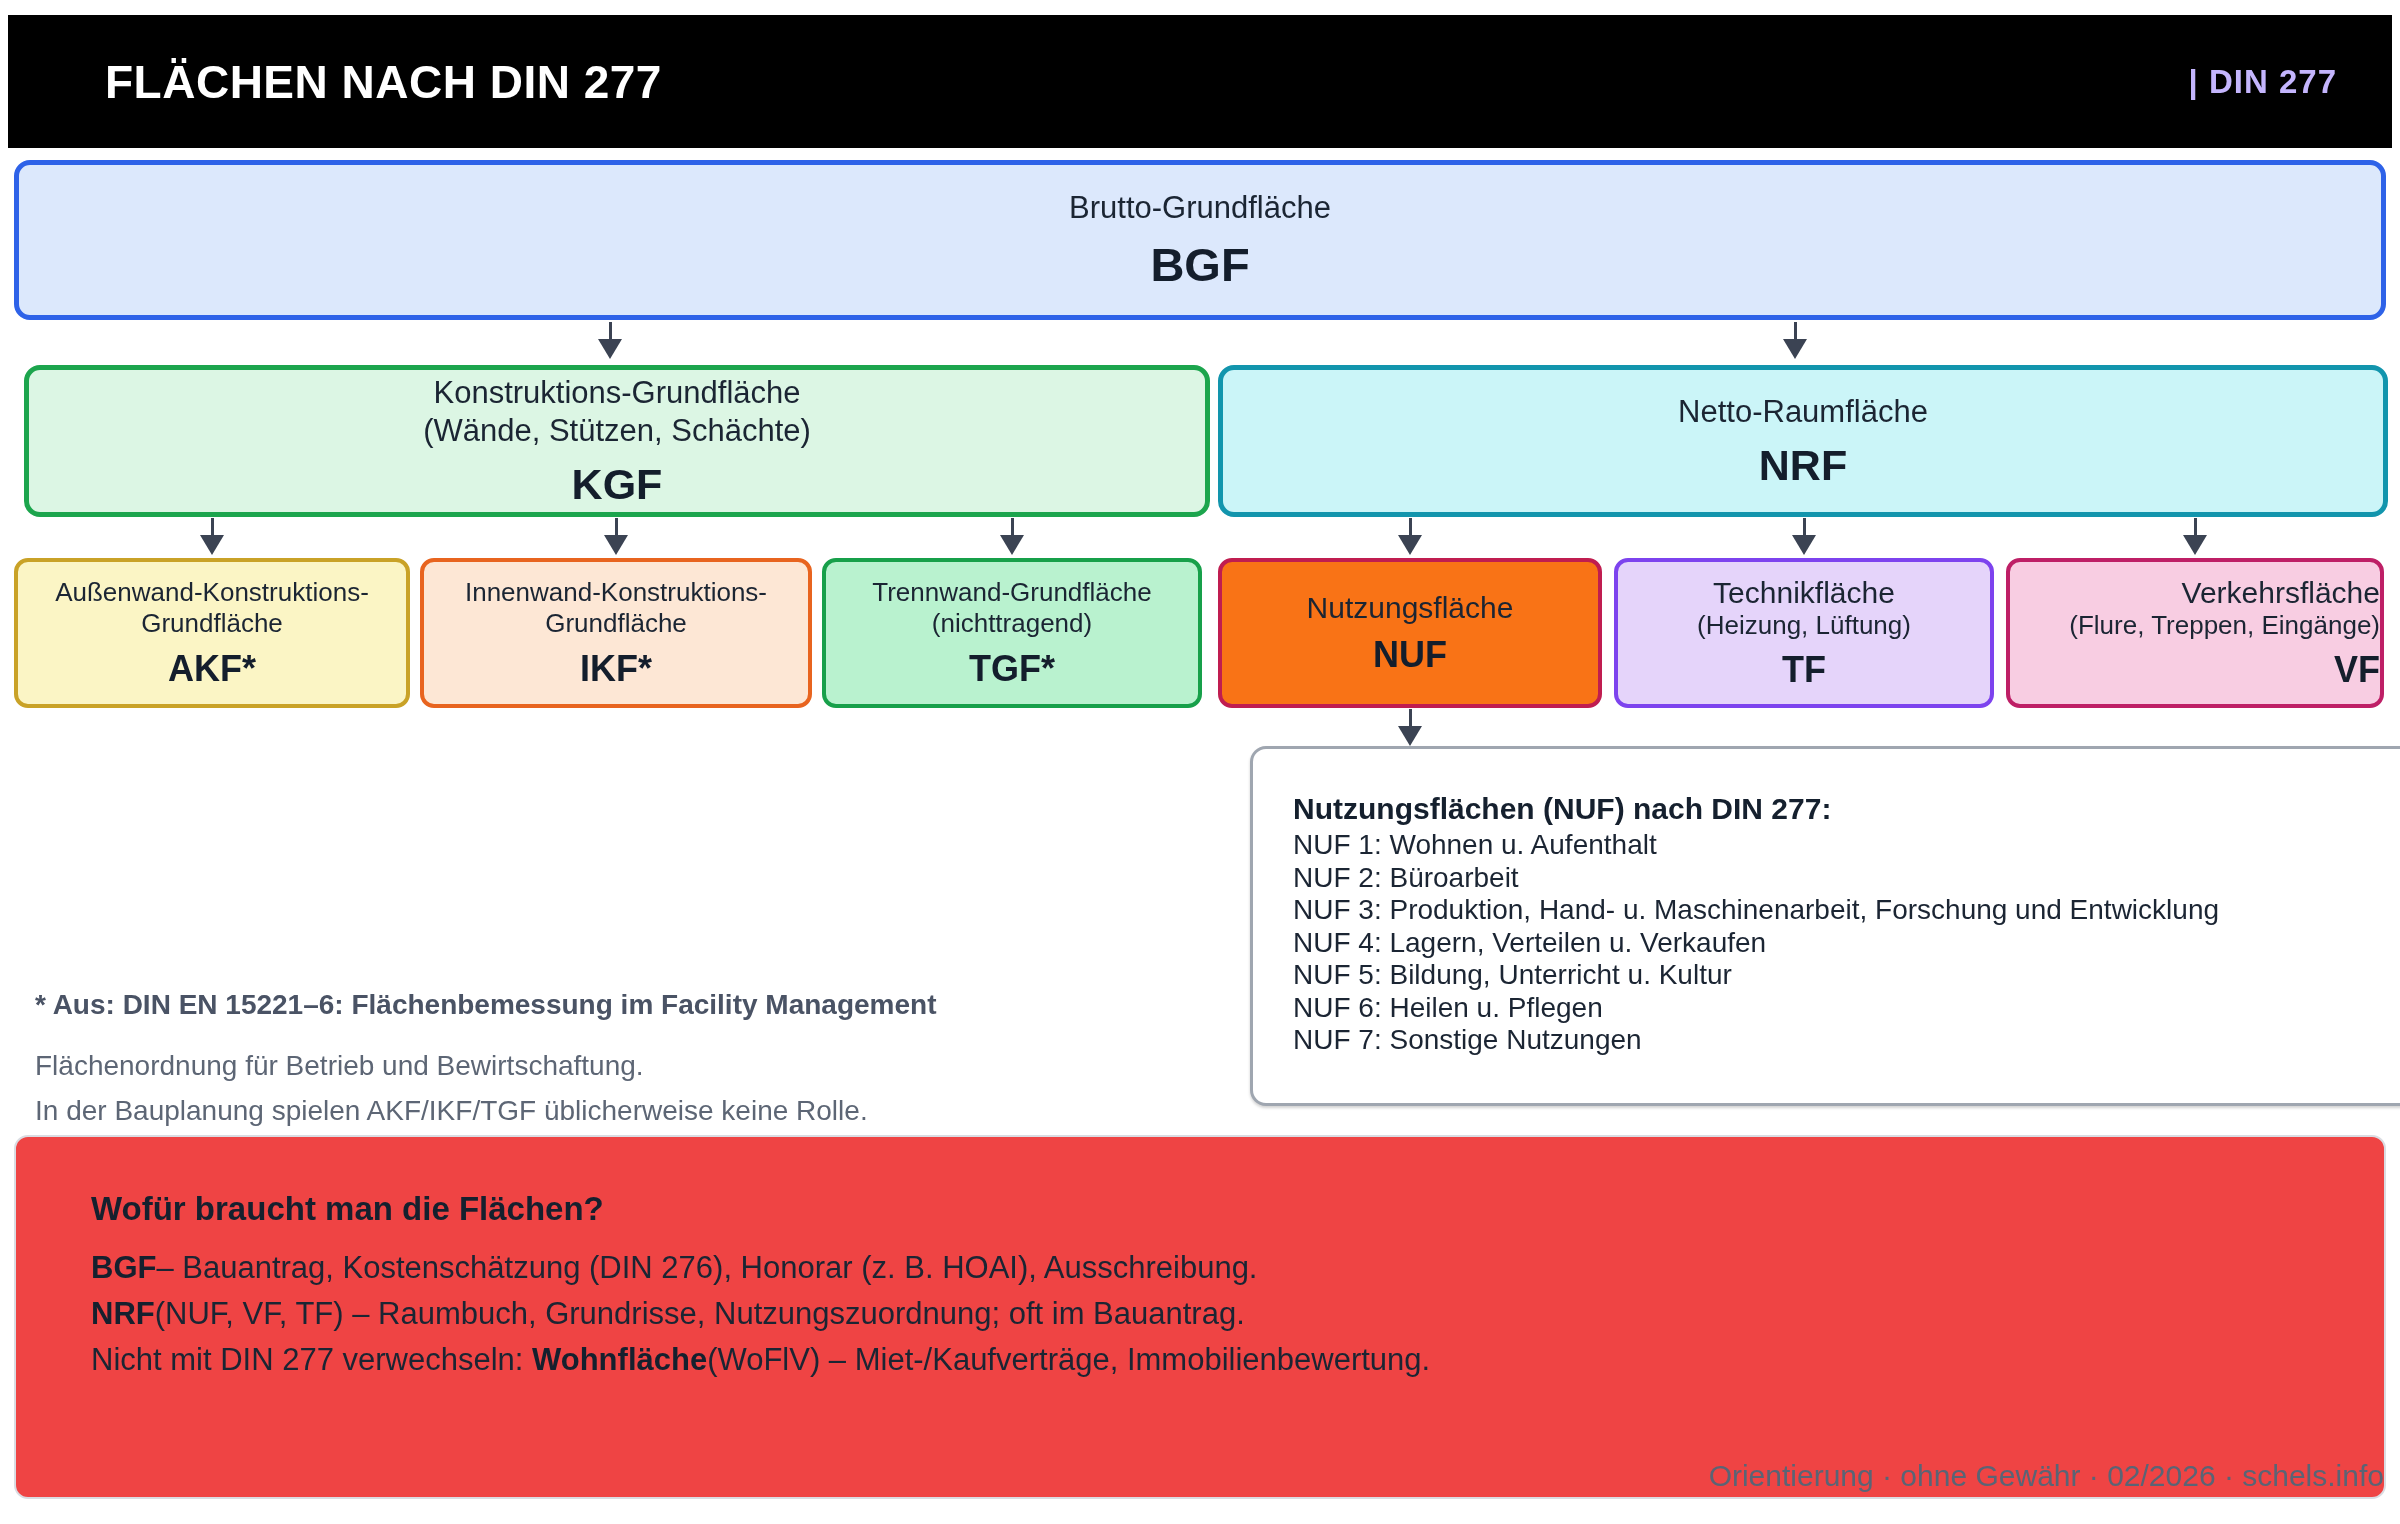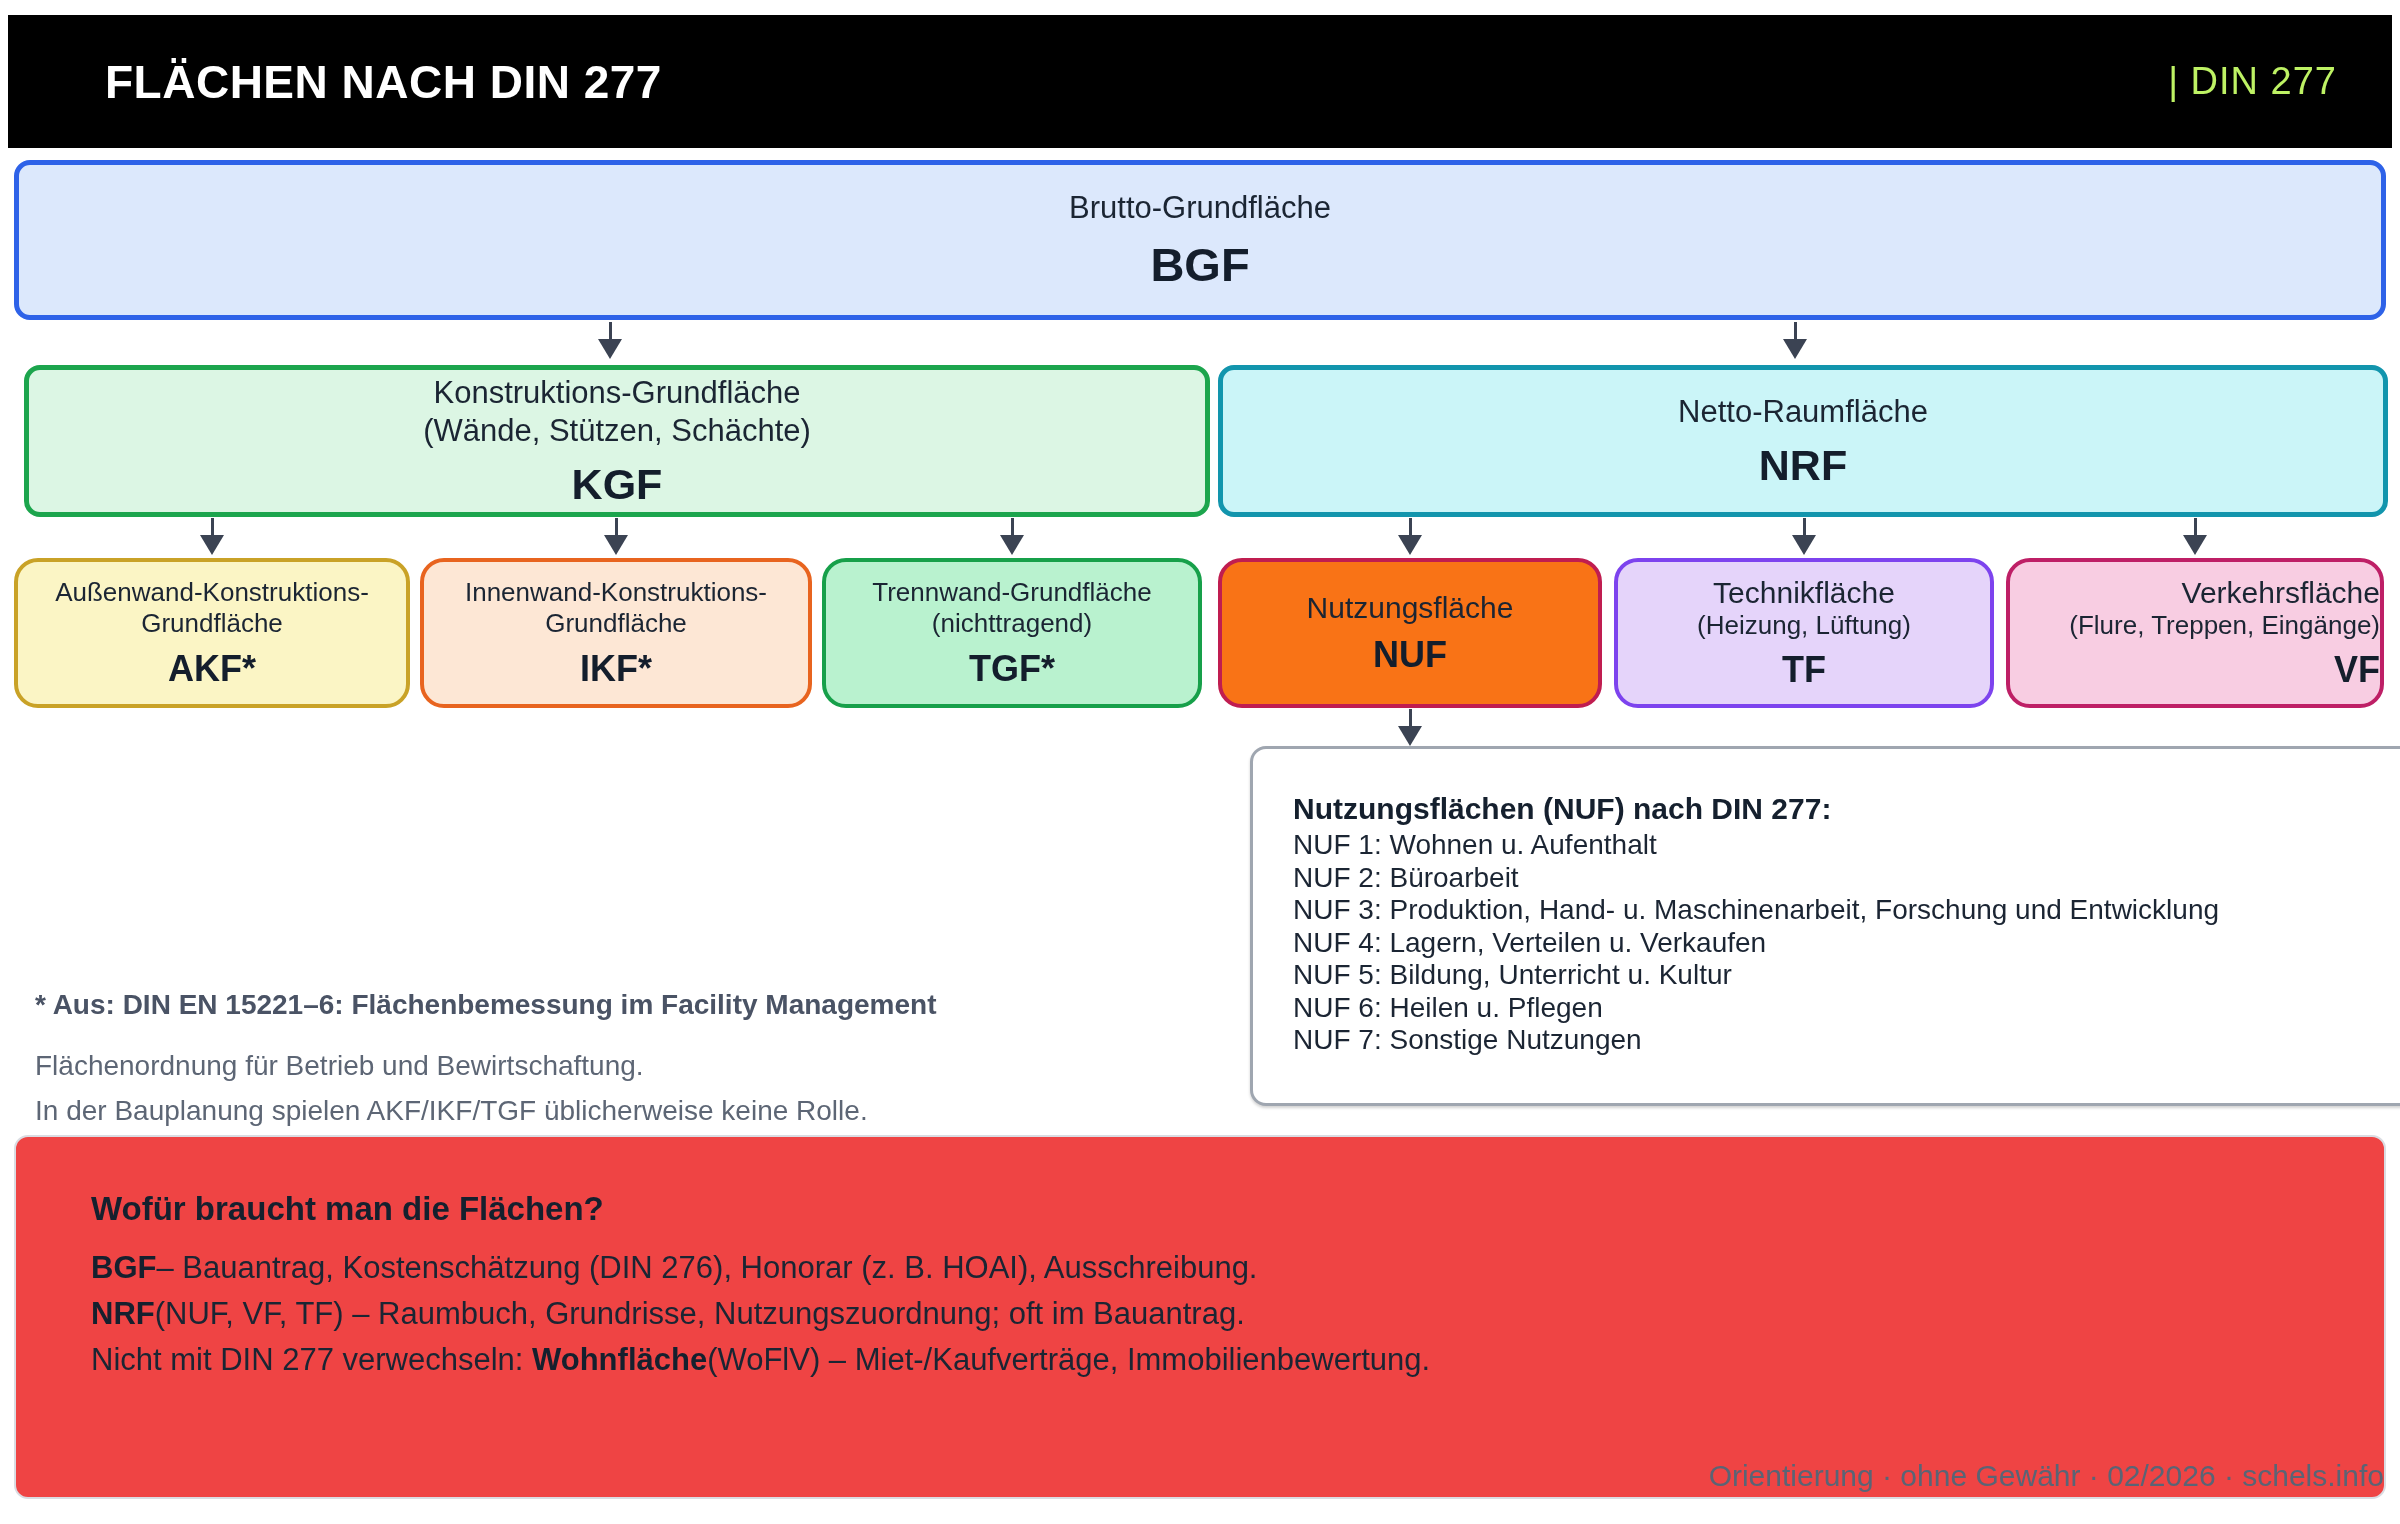--- a/index.html
+++ b/index.html
@@ -7,30 +7,30 @@
     position:relative;width:2400px;height:1524px;background:#ffffff;
     font-family:"Liberation Sans",sans-serif;color:#1b2533;overflow:hidden;
   }
   
   .header{
     position:absolute;left:8px;top:15px;width:2384px;height:133px;background:#000000;
     display:flex;align-items:center;justify-content:space-between;
     padding:0 55px 0 97px;box-sizing:border-box;
   }
   .header-title{color:#ffffff;font-size:46px;font-weight:bold;letter-spacing:0.5px;}
-  .header-right{color:#bef264;font-size:38px;font-weight:normal;letter-spacing:1px;}
+  .header-right{color:#c4b5fd;font-size:33px;font-weight:bold;letter-spacing:1px;}
   
   .node{
     position:absolute;box-sizing:border-box;border-style:solid;
     display:flex;flex-direction:column;align-items:center;justify-content:center;
     text-align:center;
   }
   .row1{border-width:5px;border-radius:16px;}
   .row2{border-width:5px;border-radius:16px;}
-  .row3{border-width:4px;border-radius:24px;}
+  .row3{border-width:4px;border-radius:14px;}
   .nlabel{white-space:pre-line;font-size:31px;line-height:38px;color:#1b2533;}
   .row3 .nlabel{font-size:26px;line-height:31px;}
   .row3.big-label .nlabel{font-size:30px;line-height:34px;}
   .nsub{font-size:26px;line-height:30px;color:#1b2533;}
   .nsub:empty{display:none;}
   .nacr{font-weight:bold;color:#141e2c;}
   .row1 .nacr{font-size:47px;margin-top:10px;}
   .row2 .nacr{font-size:43px;margin-top:10px;}
   .row3 .nacr{font-size:36px;margin-top:9px;}
   

